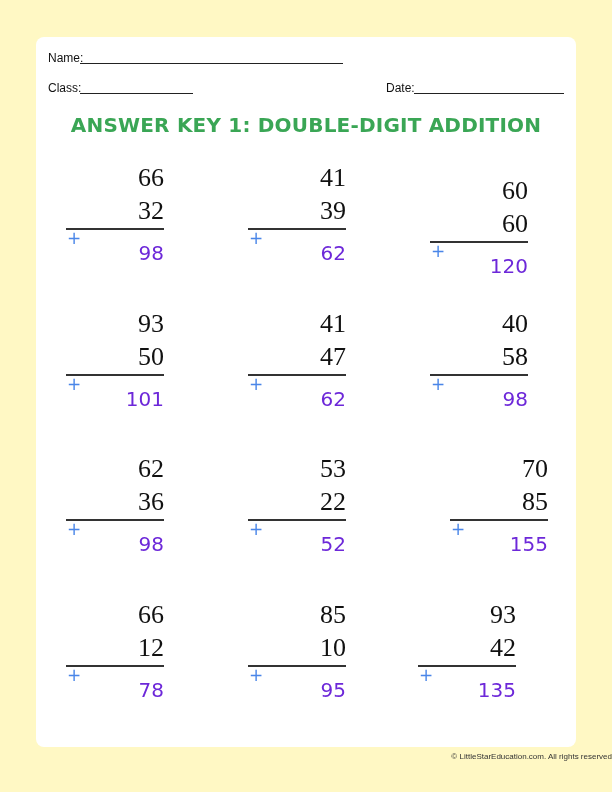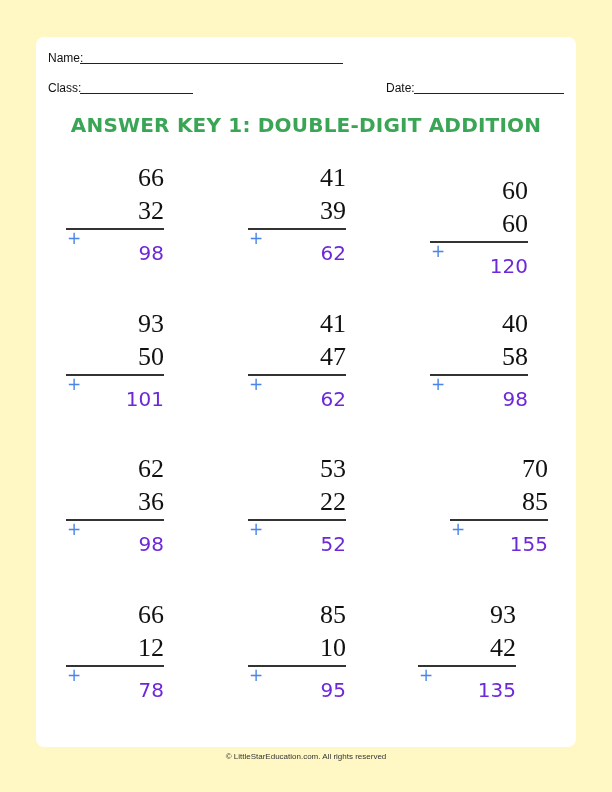--- a/index.html
+++ b/index.html
@@ -35,21 +35,21 @@
   .bar {
     position:absolute; left:0; right:0; top:63px; height:2px; background:#333;
   }
   .plus {
     position:absolute; left:1px; top:65px; font-size:17px; color:#4a86e8; line-height:1;
   }
   .ans {
     position:absolute; right:0; top:78px; font-size:20px; color:#6d28d9; line-height:1;
   }
   .footer {
-    position:absolute; left:0; width:612px; top:752px; text-align:center;
+    position:absolute; left:0; width:612px; top:752px; text-align:right;
     font-size:8px; color:#333; font-family:"Liberation Sans", sans-serif;
   }
 </style>
 </head>
 <body>
 
 <div class="sheet"></div>
 
 <span class="field-label" style="left:48px;top:51px;">Name:</span>
 <div class="field-line" style="left:80px;top:63px;width:263px;"></div>

